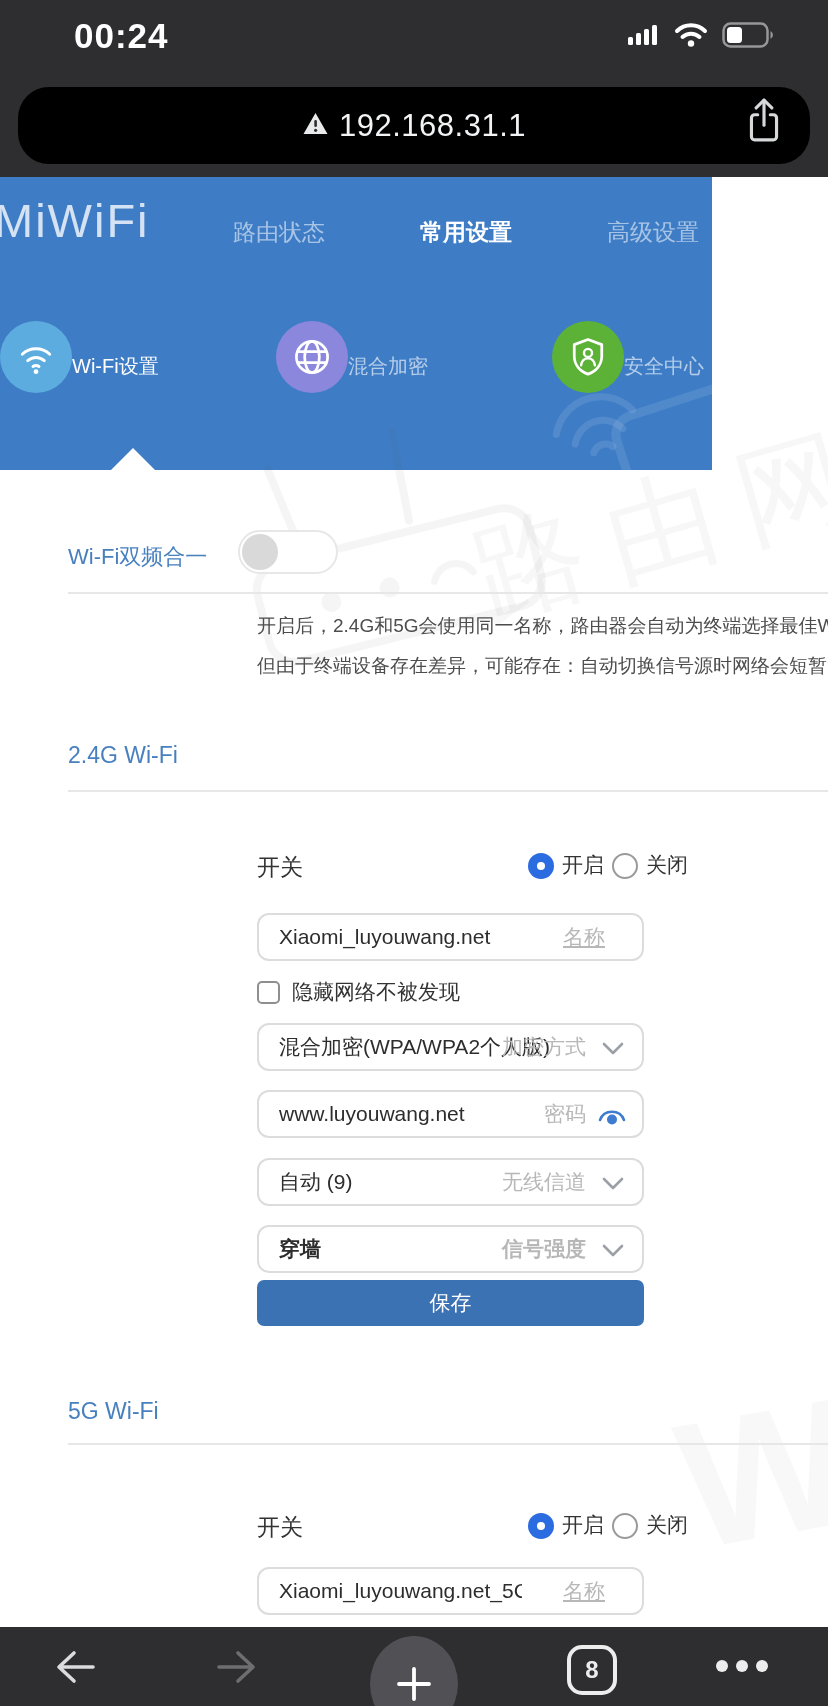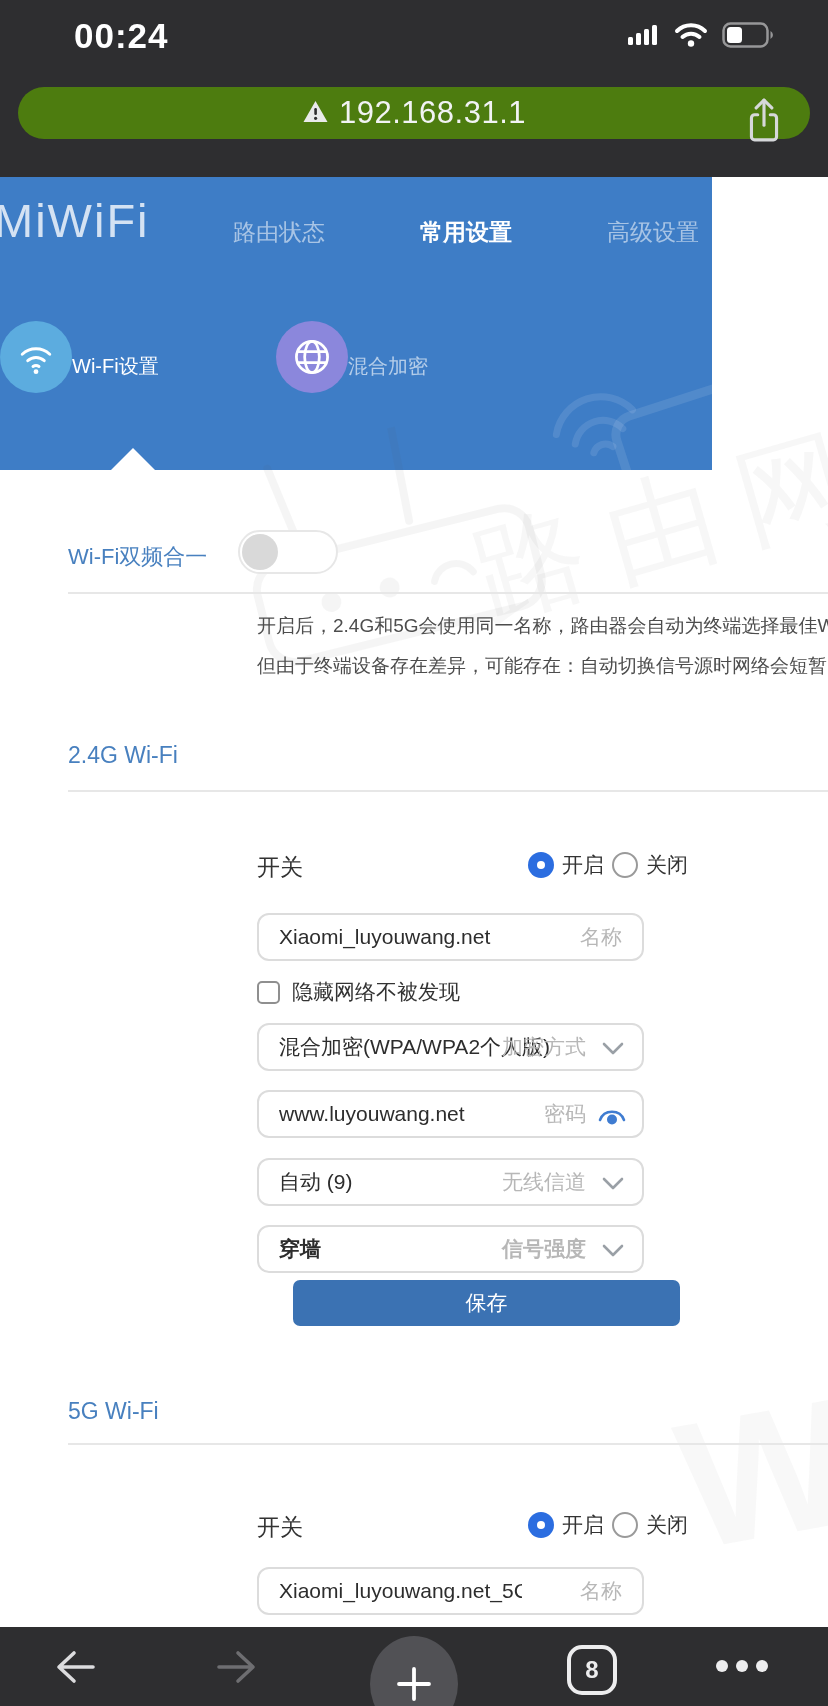--- a/index.html
+++ b/index.html
@@ -3,21 +3,21 @@
 <meta charset="utf-8">
 <style>
   html,body{margin:0;padding:0;}
   body{font-family:"Liberation Sans","DejaVu Sans",sans-serif;}
   .screen{position:relative;width:828px;height:1706px;background:#ffffff;overflow:hidden;}
 
   
   .browser-top{position:absolute;left:0;top:0;width:828px;height:177px;background:#2e2e30;}
   .time{position:absolute;left:74px;top:16px;font-size:35px;font-weight:700;color:#ffffff;letter-spacing:1px;}
   .status-icons{position:absolute;right:54px;top:22px;display:flex;align-items:center;gap:14px;}
-  .url-pill{position:absolute;left:18px;top:87px;width:792px;height:52px;border-radius:31px;background:#4d7c0f;}
+  .url-pill{position:absolute;left:18px;top:87px;width:792px;height:77px;border-radius:31px;background:#000000;}
   .url-center{position:absolute;left:0;top:0;width:100%;height:100%;display:flex;align-items:center;justify-content:center;gap:10px;}
   .url-text{font-size:31px;color:#f2f3f4;font-weight:400;letter-spacing:.5px;}
   .share-btn{position:absolute;right:26px;top:10px;width:40px;height:46px;}
 
   
   .header{position:absolute;left:0;top:177px;width:712px;height:293px;background:#3e7dc6;overflow:hidden;}
   .logo{position:absolute;left:-6px;top:16px;font-size:47px;font-weight:300;color:rgba(255,255,255,0.78);letter-spacing:2px;}
   .nav-tabs{position:absolute;left:233px;top:40px;width:466px;display:flex;justify-content:space-between;}
   .nav-tab{font-size:23px;color:rgba(255,255,255,0.55);cursor:pointer;}
   .nav-tab.active{color:#ffffff;font-weight:700;}
@@ -36,32 +36,32 @@
   
   .content{position:absolute;left:0;top:470px;width:828px;height:1157px;background:transparent;}
   .sec-title{position:absolute;left:68px;font-size:23px;color:#4880bf;}
   .divider{position:absolute;left:68px;right:0;height:0;border-top:2px solid #e7e7e7;}
   .dual-label{position:absolute;left:68px;top:72px;font-size:22px;color:#4880bf;}
   .toggle{position:absolute;left:238px;top:60px;width:100px;height:44px;border-radius:23px;background:#ffffff;border:2px solid #e7e7e7;box-sizing:border-box;cursor:pointer;}
   .toggle .knob{position:absolute;left:2px;top:2px;width:36px;height:36px;border-radius:50%;background:#d9d9d9;}
   .desc{position:absolute;left:257px;font-size:19px;line-height:40px;color:#4d4d4d;white-space:nowrap;}
 
   .row-label{position:absolute;left:257px;font-size:23px;color:#333333;}
-  .radio-group{position:absolute;left:528px;display:flex;align-items:center;gap:8px;}
+  .radio-group{position:absolute;left:528px;display:flex;align-items:flex-end;gap:8px;}
   .radio{width:26px;height:26px;border-radius:50%;box-sizing:border-box;cursor:pointer;position:relative;}
   .radio.checked{background:#2b6de0;}
   .radio.checked::after{content:"";position:absolute;left:9px;top:9px;width:8px;height:8px;border-radius:50%;background:#ffffff;}
   .radio.unchecked{border:2px solid #9a9a9a;background:#ffffff;}
   .radio-label{font-size:21px;color:#333333;}
 
   .field{position:absolute;left:257px;width:387px;height:48px;border:2px solid #dcdcdc;border-radius:12px;background:#ffffff;box-sizing:border-box;}
   .field input{position:absolute;left:0;top:0;width:100%;height:100%;border:none;outline:none;background:transparent;padding:0 120px 0 20px;font-size:21px;color:#2d2d2d;font-family:inherit;box-sizing:border-box;}
   .field .f-value{position:absolute;left:20px;top:0;height:100%;display:flex;align-items:center;font-size:21px;color:#2d2d2d;}
   .field .f-label{position:absolute;right:56px;top:0;height:100%;display:flex;align-items:center;font-size:21px;color:#b7b7b7;}
-  .field .f-label.no-icon{right:20px;}
+  .field .f-label.no-icon{right:37px;text-decoration:underline;}
   .field .f-chevron{position:absolute;right:18px;top:17px;}
   .field .f-eye{position:absolute;right:14px;top:13px;cursor:pointer;}
 
   .checkbox-row{position:absolute;left:257px;display:flex;align-items:center;gap:12px;}
   .checkbox{width:23px;height:23px;border:2px solid #8f8f8f;border-radius:5px;background:#ffffff;box-sizing:border-box;cursor:pointer;}
   .checkbox-label{font-size:21px;color:#333333;}
 
   .save-btn{position:absolute;left:257px;width:387px;height:46px;border-radius:7px;background:#3b72b3;color:#ffffff;font-size:21px;display:flex;align-items:center;justify-content:center;cursor:pointer;}
 
   
@@ -157,20 +157,30 @@
       <div class="quick-item">
         <div class="quick-circle" style="background:#8b87dc;">
           <svg width="44" height="44" viewBox="0 0 48 48">
             <circle cx="24" cy="24" r="17" stroke="#fff" stroke-width="3" fill="none"></circle>
             <ellipse cx="24" cy="24" rx="8" ry="17" stroke="#fff" stroke-width="3" fill="none"></ellipse>
             <path d="M8.5 18h31M8.5 30h31" stroke="#fff" stroke-width="3" fill="none"></path>
           </svg>
         </div>
         <div class="quick-label">混合加密</div>
       </div>
+      <div class="quick-item">
+        <div class="quick-circle" style="background:#5bb237;">
+          <svg width="44" height="44" viewBox="0 0 48 48">
+            <path d="M24 5l15 5.5V23c0 9.5-6.3 16.6-15 19.7C15.3 39.6 9 32.5 9 23V10.5Z" stroke="#fff" stroke-width="3" fill="none" stroke-linejoin="round"></path>
+            <circle cx="24" cy="19.5" r="4.4" stroke="#fff" stroke-width="2.6" fill="none"></circle>
+            <path d="M16.5 33c.8-5.5 4-7.5 7.5-7.5s6.7 2 7.5 7.5" stroke="#fff" stroke-width="2.6" fill="none" stroke-linecap="round"></path>
+          </svg>
+        </div>
+        <div class="quick-label">安全中心</div>
+      </div>
     </div>
   </div>
   <div class="notch"></div>
 
   <div class="wm" style="position:absolute;left:230px;top:430px;transform:rotate(-14deg);opacity:0.05;">
     <svg width="330" height="230" viewBox="0 0 330 230">
       <path d="M60 10 L75 110" stroke="#555" stroke-width="8" fill="none" stroke-linecap="round"></path>
       <path d="M190 0 L185 95" stroke="#555" stroke-width="8" fill="none" stroke-linecap="round"></path>
       <rect x="20" y="105" width="280" height="100" rx="26" stroke="#555" stroke-width="8" fill="none"></rect>
       <circle cx="90" cy="155" r="10" fill="#555"></circle>
@@ -247,21 +257,21 @@
     <div class="field" style="top:755px;font-weight:bold;">
       <span class="f-value">穿墙</span>
       <span class="f-label">信号强度</span>
       <span class="f-chevron">
         <svg width="22" height="14" viewBox="0 0 22 14">
             <path d="M2 2l9 9 9-9" stroke="#9aa0a6" stroke-width="2.6" fill="none" stroke-linecap="round" stroke-linejoin="round"></path>
           </svg>
       </span>
     </div>
 
-    <div class="save-btn" style="top:810px;margin-left:36px;">保存</div>
+    <div class="save-btn" style="top:810px;">保存</div>
 
     <div class="sec-title" style="top:928px;">5G Wi-Fi</div>
     <div class="divider" style="top:973px;"></div>
 
     <div class="row-label" style="top:1042px;">开关</div>
     <div class="radio-group" style="top:1041px;">
       <span class="radio checked"></span>
       <span class="radio-label">开启</span>
       <span class="radio unchecked"></span>
       <span class="radio-label">关闭</span>

